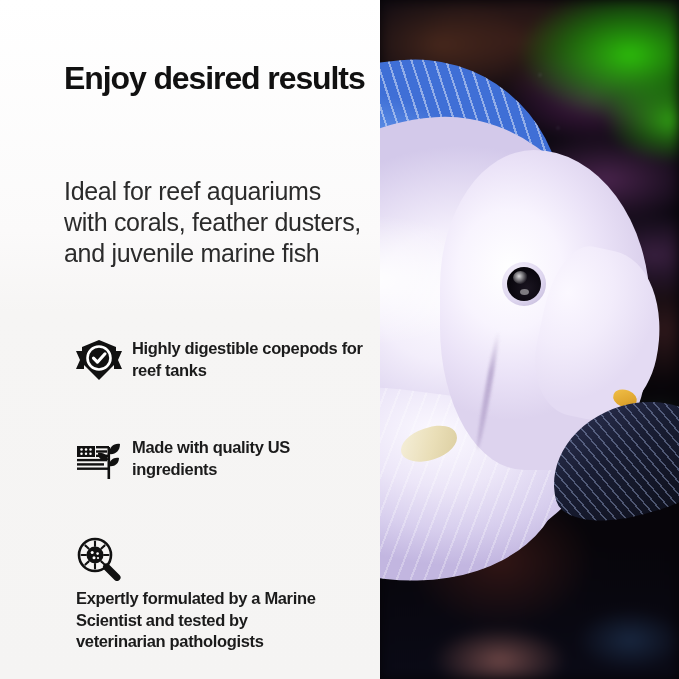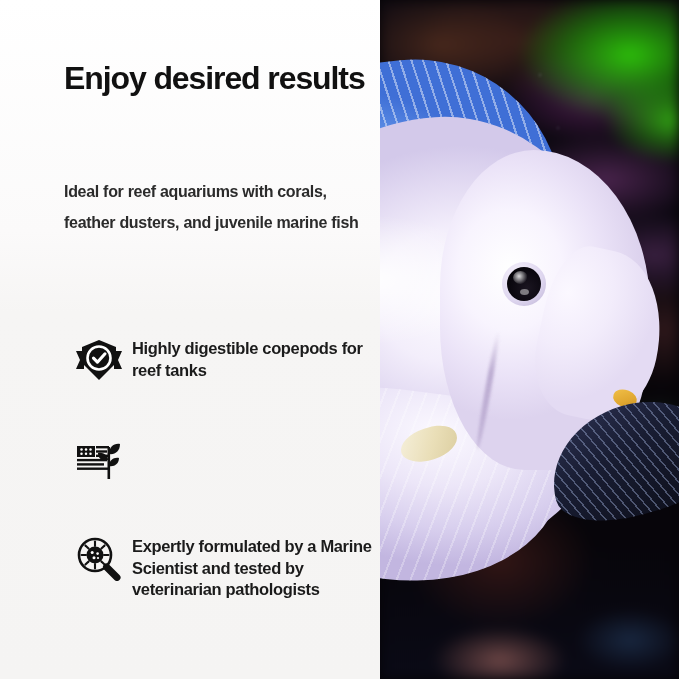--- a/index.html
+++ b/index.html
@@ -17,27 +17,27 @@
     position:relative;box-sizing:border-box;
     padding:0;
   }
   .headline{
     position:absolute;left:64px;top:55px;width:310px;
     font-size:32px;line-height:47px;font-weight:bold;
     letter-spacing:-1.1px;color:#111111;
   }
   .subhead{
     position:absolute;left:64px;top:176px;width:300px;
-    font-size:16px;line-height:31px;font-weight:700;
+    font-size:25px;line-height:31px;font-weight:400;
     letter-spacing:-0.3px;color:#2b2b2b;
   }
 
   .features{position:absolute;left:76px;top:337px;width:310px;}
   .feature{display:flex;align-items:flex-start;margin-bottom:47px;}
-  .feature:last-child{margin-bottom:0;}
+  .feature:last-child{margin-bottom:0;flex-direction:column;}
   .ficon{width:56px;min-width:56px;height:50px;display:flex;align-items:flex-start;justify-content:flex-start;padding-top:2px;}
   .ficon svg{display:block;}
   .ftext{
     font-size:16.5px;line-height:21.5px;font-weight:bold;
     letter-spacing:-0.35px;color:#1b1b1b;padding-top:1px;width:240px;
   }
 
   
   .photo{
     position:relative;width:299px;height:679px;overflow:hidden;
@@ -228,20 +228,21 @@
               <circle cx="5.5" cy="15.8" r="1.25"></circle>
                 <circle cx="10" cy="15.8" r="1.25"></circle>
                 <circle cx="14.5" cy="15.8" r="1.25"></circle>
             </g>
             <rect x="31.5" y="9" width="2.6" height="32" fill="#111111"></rect>
             <path d="M33 16 C33 9, 38 5, 44 6 C44 13, 39 17, 33 16 Z" fill="#111111"></path>
             <path d="M32 22 C32 17, 27 14, 22 15 C22 21, 27 24, 32 22 Z" fill="#111111"></path>
             <path d="M33 28 C33 22, 38 19, 43 20 C43 26, 38 29, 33 28 Z" fill="#111111"></path>
           </svg>
         </span>
+        <span class="ftext">Made with quality US ingredients</span>
       </div>
 
       <div class="feature">
         <span class="ficon">
           <svg width="46" height="44" viewBox="0 0 46 44" aria-hidden="true">
             <circle cx="19" cy="18" r="16" fill="none" stroke="#111111" stroke-width="2.6"></circle>
             <path d="M30.5 30 L41 40.5" stroke="#111111" stroke-width="7" stroke-linecap="round"></path>
             <g stroke="#111111" stroke-width="2.1" stroke-linecap="round">
               <line x1="19" y1="4.5" x2="19" y2="9"></line>
               <line x1="19" y1="27" x2="19" y2="31.5"></line>

